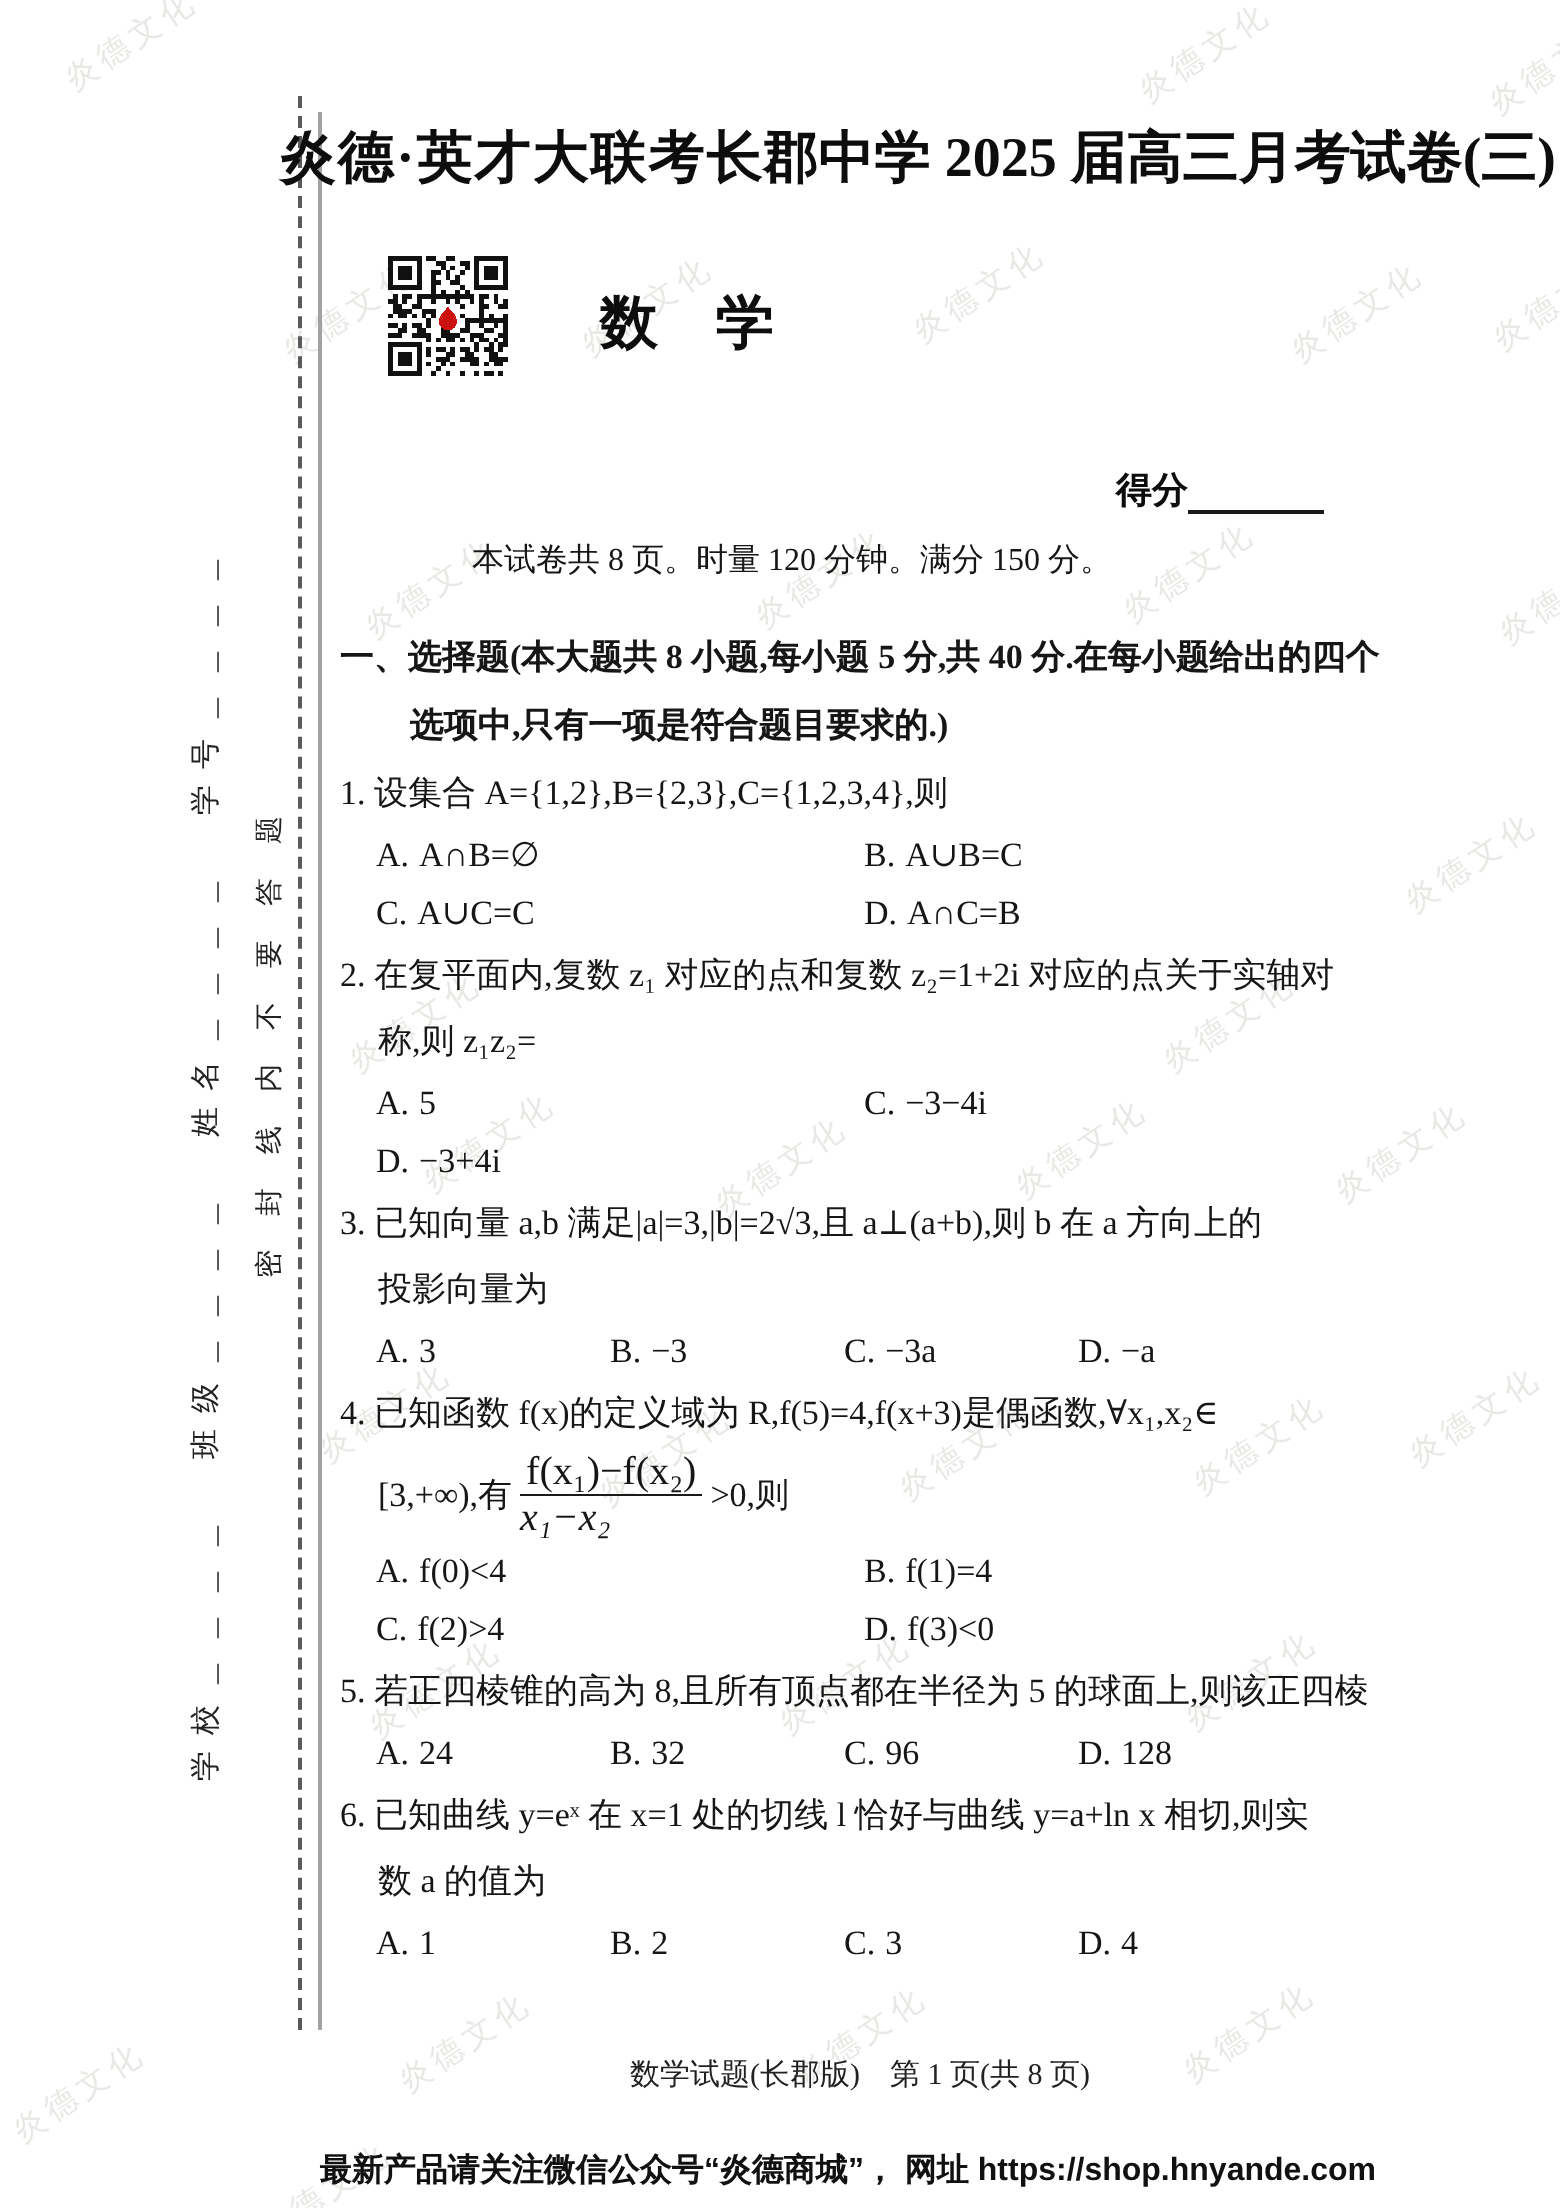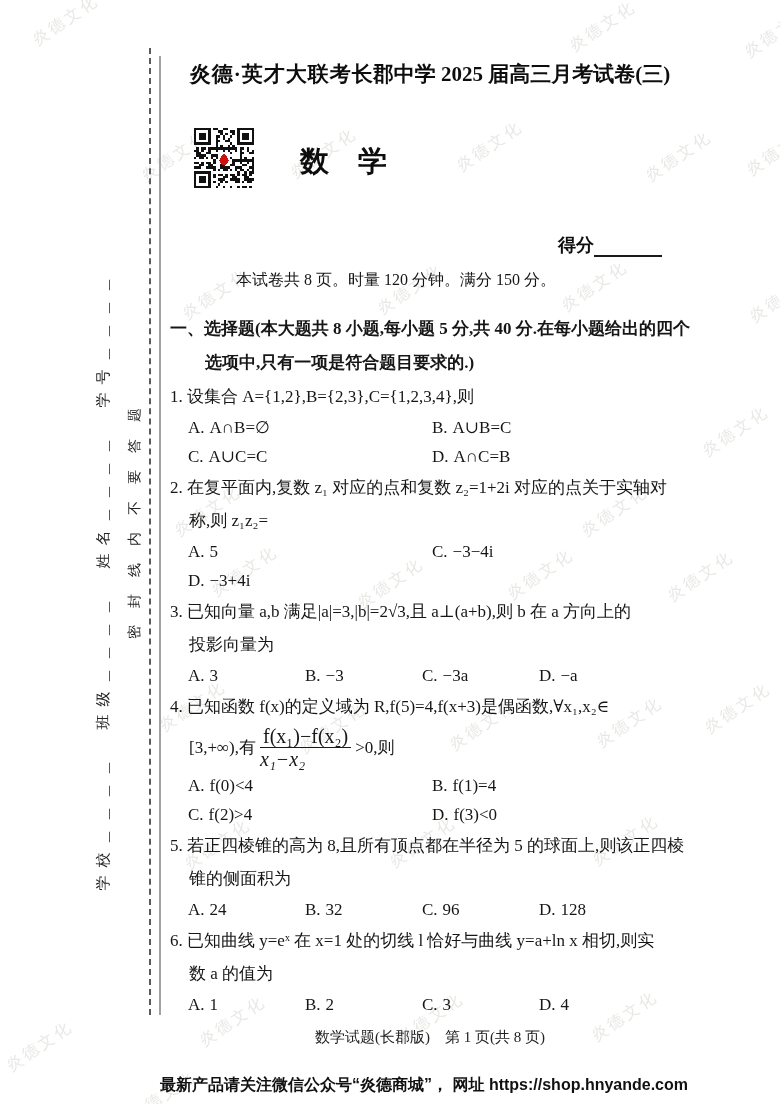--- a/index.html
+++ b/index.html
@@ -20,21 +20,21 @@
     transform:translate(-50%,-50%) rotate(-90deg);
     font-size:15px; letter-spacing:8px; color:#222;
   }
   .seal-text {
     position:absolute; left:135px; top:515px; white-space:nowrap;
     transform:translate(-50%,-50%) rotate(-90deg);
     font-size:14px; letter-spacing:17px; color:#222;
   }
   .header-title {
     position:absolute; top:60px; left:140px; width:580px; text-align:center;
-    font-size:21px; font-weight:bold; white-space:nowrap; color:#0d0d0d;
+    font-size:28px; font-weight:bold; white-space:nowrap; color:#0d0d0d;
   }
   .header-title .callig { font-weight:900; letter-spacing:1px; }
   .qr-box { position:absolute; left:194px; top:126px; width:60px; height:64px; }
   .subject {
     position:absolute; top:142px; left:300px; width:240px; text-align:left;
     font-size:29px; font-weight:bold; color:#0d0d0d;
     font-family:"Liberation Sans","DejaVu Sans",sans-serif;
   }
   .score {
     position:absolute; left:558px; top:233px; font-size:18px; font-weight:bold;
@@ -364,21 +364,20 @@
         </div>
         <div class="opts cols2">
           <div><span class="opt-label">A.</span><span>f(0)&lt;4</span></div>
           <div><span class="opt-label">B.</span><span>f(1)=4</span></div>
           <div><span class="opt-label">C.</span><span>f(2)&gt;4</span></div>
           <div><span class="opt-label">D.</span><span>f(3)&lt;0</span></div>
         </div>
       </div>
       <div>
         <div class="qline"><span>5. </span><span>若正四棱锥的高为 8,且所有顶点都在半径为 5 的球面上,则该正四棱</span></div>
-        <div class="qline qcont"><span>锥的侧面积为</span></div>
         <div class="opts cols4">
           <div><span class="opt-label">A.</span><span>24</span></div>
           <div><span class="opt-label">B.</span><span>32</span></div>
           <div><span class="opt-label">C.</span><span>96</span></div>
           <div><span class="opt-label">D.</span><span>128</span></div>
         </div>
       </div>
       <div>
         <div class="qline"><span>6. </span><span>已知曲线 y=eˣ 在 x=1 处的切线 l 恰好与曲线 y=a+ln x 相切,则实</span></div>
         <div class="qline qcont"><span>数 a 的值为</span></div>

